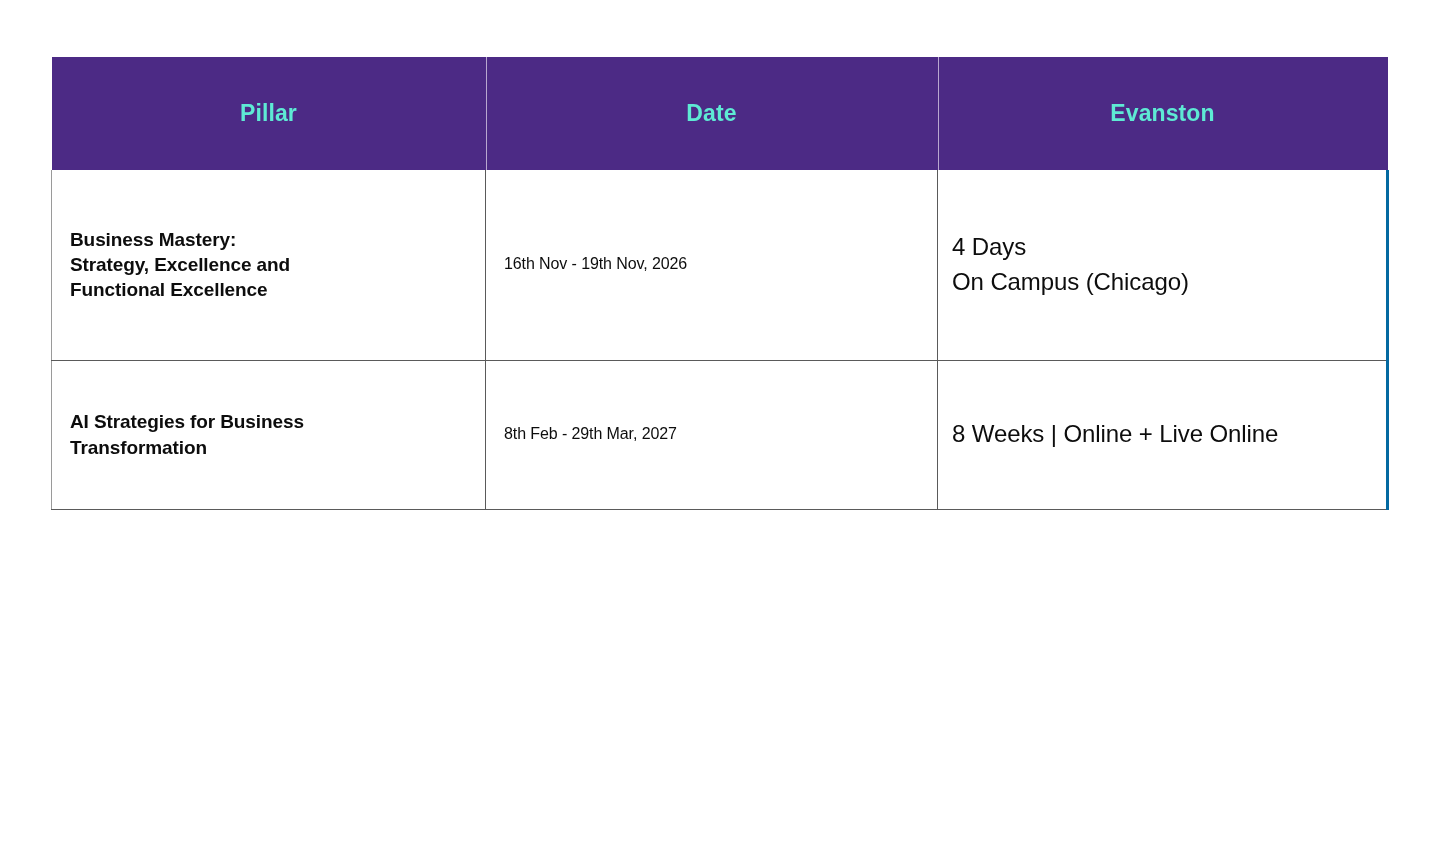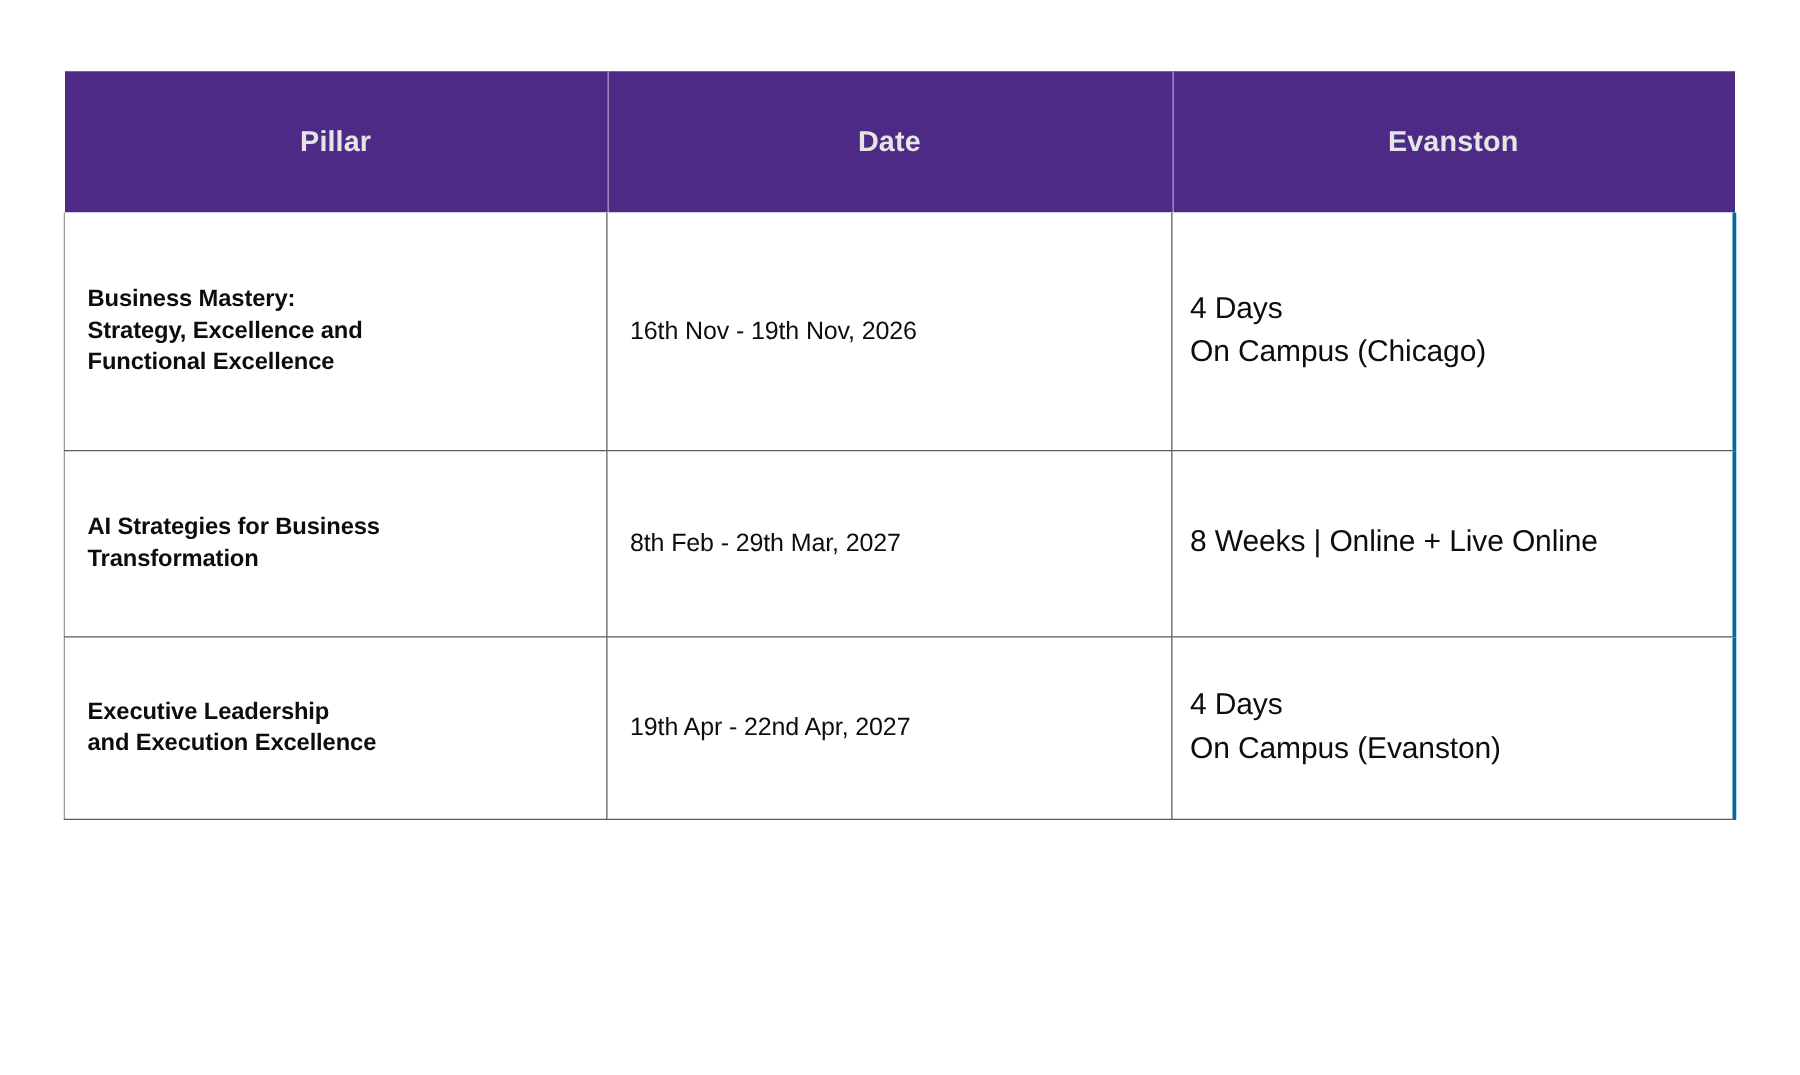--- a/index.html
+++ b/index.html
@@ -33,21 +33,21 @@
     table-layout: fixed;
     background: #ffffff;
   }
   table.schedule col.c-pillar   { width: 434px; }
   table.schedule col.c-date     { width: 452px; }
   table.schedule col.c-location { width: 450px; }
 
   
   thead th {
     background: #4C2A85;
-    color: #e5e5e5;
+    color: #5eead4;
     font-size: 23px;
     font-weight: bold;
     text-align: center;
     vertical-align: middle;
     height: 113px;
     padding: 0 10px;
     letter-spacing: 0.1px;
     border: none;
   }
   thead th.sep-l { box-shadow: inset 1px 0 0 #b9a8d0; margin-top: 10px; }
@@ -65,21 +65,21 @@
   tbody tr td:last-child  { border-right: 3px solid #0369a1; }
 
   tbody td.pillar {
     font-size: 19px;
     font-weight: bold;
     line-height: 1.33;
     padding: 14px 18px 14px 18px;
     letter-spacing: -0.1px;
   }
   tbody td.date {
-    font-size: 20px;
+    font-size: 16px;
     font-weight: normal;
     line-height: 1.3;
     padding: 14px 18px;
     letter-spacing: -0.1px;
     white-space: pre;
   }
   tbody td.location {
     font-size: 24px;
     font-weight: normal;
     line-height: 1.45;
@@ -132,28 +132,17 @@
           <td class="pillar">
             <span class="line">AI Strategies for Business</span>
             <span class="line">Transformation</span>
           </td>
           <td class="date">8th Feb - 29th Mar, 2027</td>
           <td class="location">
             <span class="line">8 Weeks | Online + Live Online</span>
           </td>
         </tr>
 
-        <tr class="r3">
-          <td class="pillar">
-            <span class="line">Executive Leadership</span>
-            <span class="line">and Execution Excellence</span>
-          </td>
-          <td class="date">19th Apr - 22nd Apr, 2027</td>
-          <td class="location">
-            <span class="line">4 Days</span>
-            <span class="line">On Campus (Evanston)</span>
-          </td>
-        </tr>
 
       </tbody>
     </table>
   </div>
 </div>
 
 </body></html>

